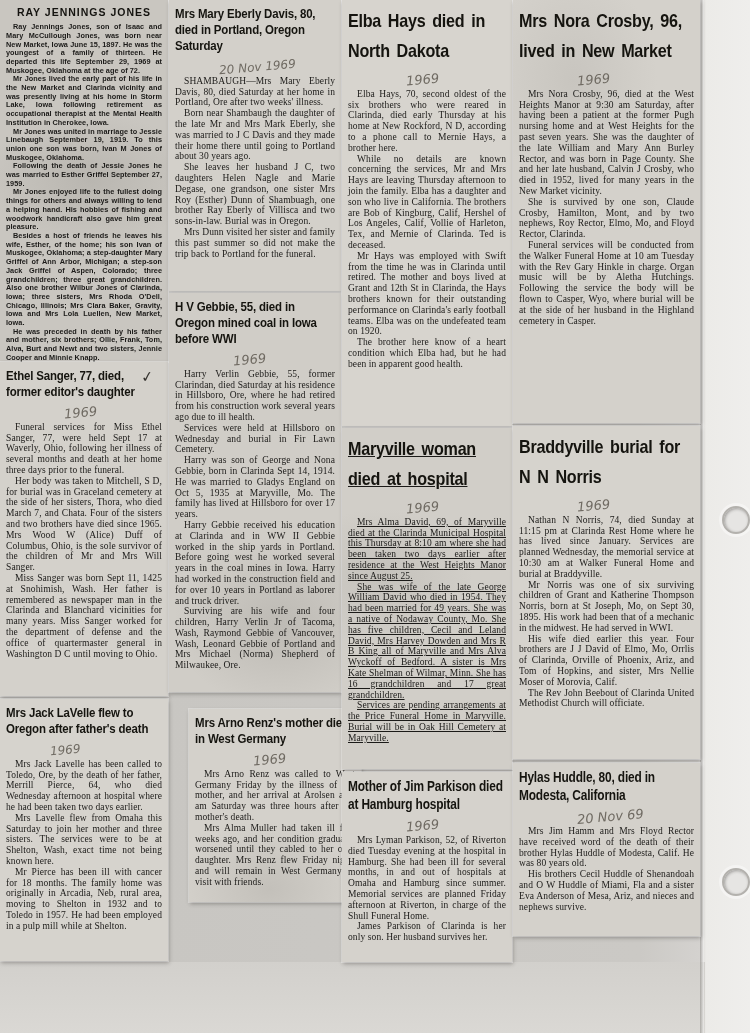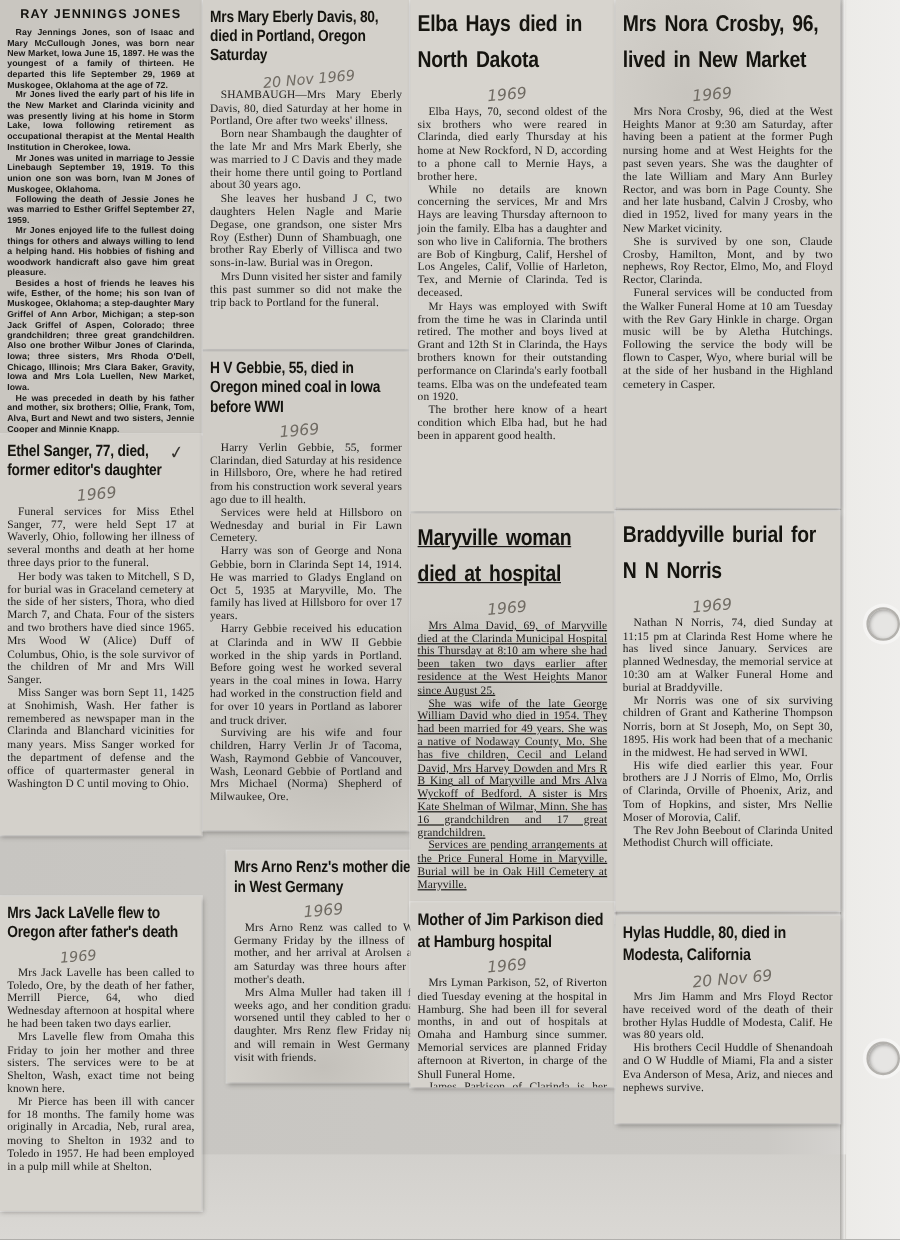--- a/index.html
+++ b/index.html
@@ -27,27 +27,27 @@
   
   .sansbody p{font:700 7.3px/8.7px "Liberation Sans",sans-serif;letter-spacing:.05px;text-indent:7px;}
   
   .hand{display:inline-block;font:italic 400 13px/1 "DejaVu Sans",sans-serif;color:#6f6a62;
     transform:rotate(-5deg);margin:1px 0 3px 58px;}
   .hand-center{margin-left:44px;font-size:12px;}
   .check{position:absolute;top:8px;right:14px;font-size:15px;color:#35332f;transform:rotate(-8deg);margin:0;}
   
   #c0{left:0;top:0;width:168px;height:362px;background:radial-gradient(140px 90px at 90px 180px,#b9b6b0,#c9c6c0 75%);}
   #c1{left:0;top:362px;width:168px;height:334px;background:#d4d1cb;}
-  #c2{left:0;top:699px;width:168px;height:262px;background:#d6d3cd;margin-top:48px;}
+  #c2{left:0;top:699px;width:168px;height:262px;background:#d6d3cd;}
   #c3{left:169px;top:0;width:172px;height:291px;background:#d3d0ca;}
   #c4{left:169px;top:293px;width:172px;height:399px;background:radial-gradient(150px 120px at 110px 330px,#bdbab4,#d0cdc7 70%);}
   #c5{left:169px;top:709px;width:172px;height:193px;background:radial-gradient(120px 90px at 80px 180px,#c3c0ba,#d4d1cb 75%);margin-left:20px;}
   #c6{left:342px;top:0;width:170px;height:426px;background:#d7d4ce;}
   #c7{left:342px;top:428px;width:170px;height:341px;background:radial-gradient(130px 100px at 40px 150px,#c5c2bc,#d1cec8 70%);text-decoration:underline;}
-  #c8{left:342px;top:752px;width:170px;height:154px;background:#d5d2cc;}
+  #c8{left:342px;top:772px;width:170px;height:190px;background:#d5d2cc;}
   #c9{left:513px;top:0;width:187px;height:423px;background:radial-gradient(120px 160px at 60px 80px,#c8c5bf,#d4d1cb 70%);}
   #c10{left:513px;top:426px;width:187px;height:333px;background:#d6d3cd;}
   #c11{left:513px;top:763px;width:187px;height:173px;background:#d4d1cb;}
   
   .hole{position:absolute;width:24px;height:24px;border-radius:50%;z-index:1;
     background:#e6e5e3;border:2px solid #b3b1ad;box-shadow:inset 1px 1px 3px rgba(60,58,55,.4),0 0 0 3px rgba(255,255,255,.4);}
   #hole-top{left:722px;top:506px;}
   #hole-bottom{left:722px;top:868px;}
   .edge-seam{position:absolute;left:700px;top:0;width:4px;height:1033px;z-index:1;
     background:linear-gradient(90deg,rgba(90,88,84,.35),rgba(255,255,255,.5));}
@@ -77,21 +77,21 @@
     <span class="hand">1969</span>
     <p>Funeral services for Miss Ethel Sanger, 77, were held Sept 17 at Waverly, Ohio, following her illness of several months and death at her home three days prior to the funeral.</p>
     <p>Her body was taken to Mitchell, S D, for burial was in Graceland cemetery at the side of her sisters, Thora, who died March 7, and Chata. Four of the sisters and two brothers have died since 1965. Mrs Wood W (Alice) Duff of Columbus, Ohio, is the sole survivor of the children of Mr and Mrs Will Sanger.</p>
     <p>Miss Sanger was born Sept 11, 1425 at Snohimish, Wash. Her father is remembered as newspaper man in the Clarinda and Blanchard vicinities for many years. Miss Sanger worked for the department of defense and the office of quartermaster general in Washington D C until moving to Ohio.</p>
   </article>
 
   <article class="clip" id="c2">
     <h2 class="hl hl-sm">Mrs Jack LaVelle flew to Oregon after father's death</h2>
     <span class="hand hand-center">1969</span>
     <p>Mrs Jack Lavelle has been called to Toledo, Ore, by the death of her father, Merrill Pierce, 64, who died Wednesday afternoon at hospital where he had been taken two days earlier.</p>
-    <p>Mrs Lavelle flew from Omaha this Friday to join her mother and three sisters. The services were to be at Shelton, Wash, exact time not being known here.</p>
+    <p>Mrs Lavelle flew from Omaha this Saturday to join her mother and three sisters. The services were to be at Shelton, Wash, exact time not being known here.</p>
     <p>Mr Pierce has been ill with cancer for 18 months. The family home was originally in Arcadia, Neb, rural area, moving to Shelton in 1932 and to Toledo in 1957. He had been employed in a pulp mill while at Shelton.</p>
   </article>
 
   <article class="clip" id="c3">
     <h2 class="hl hl-sm">Mrs Mary Eberly Davis, 80, died in Portland, Oregon Saturday</h2>
     <span class="hand hand-center">20 Nov 1969</span>
     <p>SHAMBAUGH—Mrs Mary Eberly Davis, 80, died Saturday at her home in Portland, Ore after two weeks' illness.</p>
     <p>Born near Shambaugh the daughter of the late Mr and Mrs Mark Eberly, she was married to J C Davis and they made their home there until going to Portland about 30 years ago.</p>
     <p>She leaves her husband J C, two daughters Helen Nagle and Marie Degase, one grandson, one sister Mrs Roy (Esther) Dunn of Shambuagh, one brother Ray Eberly of Villisca and two sons-in-law. Burial was in Oregon.</p>
     <p>Mrs Dunn visited her sister and family this past summer so did not make the trip back to Portland for the funeral.</p>
@@ -144,21 +144,21 @@
     <p>Mrs Nora Crosby, 96, died at the West Heights Manor at 9:30 am Saturday, after having been a patient at the former Pugh nursing home and at West Heights for the past seven years. She was the daughter of the late William and Mary Ann Burley Rector, and was born in Page County. She and her late husband, Calvin J Crosby, who died in 1952, lived for many years in the New Market vicinity.</p>
     <p>She is survived by one son, Claude Crosby, Hamilton, Mont, and by two nephews, Roy Rector, Elmo, Mo, and Floyd Rector, Clarinda.</p>
     <p>Funeral services will be conducted from the Walker Funeral Home at 10 am Tuesday with the Rev Gary Hinkle in charge. Organ music will be by Aletha Hutchings. Following the service the body will be flown to Casper, Wyo, where burial will be at the side of her husband in the Highland cemetery in Casper.</p>
   </article>
 
   <article class="clip" id="c10">
     <h2 class="hl hl-lg">Braddyville burial for N N Norris</h2>
     <span class="hand">1969</span>
     <p>Nathan N Norris, 74, died Sunday at 11:15 pm at Clarinda Rest Home where he has lived since January. Services are planned Wednesday, the memorial service at 10:30 am at Walker Funeral Home and burial at Braddyville.</p>
     <p>Mr Norris was one of six surviving children of Grant and Katherine Thompson Norris, born at St Joseph, Mo, on Sept 30, 1895. His work had been that of a mechanic in the midwest. He had served in WWI.</p>
-    <p>His wife died earlier this year. Four brothers are J J Norris of Elmo, Mo, Orrlis of Clarinda, Orville of Phoenix, Ariz, and Tom of Hopkins, and sister, Mrs Nellie Moser of Morovia, Calif.</p>
+    <p>His wife died earlier this year. Four brothers are J J David of Elmo, Mo, Orrlis of Clarinda, Orville of Phoenix, Ariz, and Tom of Hopkins, and sister, Mrs Nellie Moser of Morovia, Calif.</p>
     <p>The Rev John Beebout of Clarinda United Methodist Church will officiate.</p>
   </article>
 
   <article class="clip" id="c11">
     <h2 class="hl hl-md">Hylas Huddle, 80, died in Modesta, California</h2>
     <span class="hand">20 Nov 69</span>
     <p>Mrs Jim Hamm and Mrs Floyd Rector have received word of the death of their brother Hylas Huddle of Modesta, Calif. He was 80 years old.</p>
     <p>His brothers Cecil Huddle of Shenandoah and O W Huddle of Miami, Fla and a sister Eva Anderson of Mesa, Ariz, and nieces and nephews survive.</p>
   </article>
 </div>

